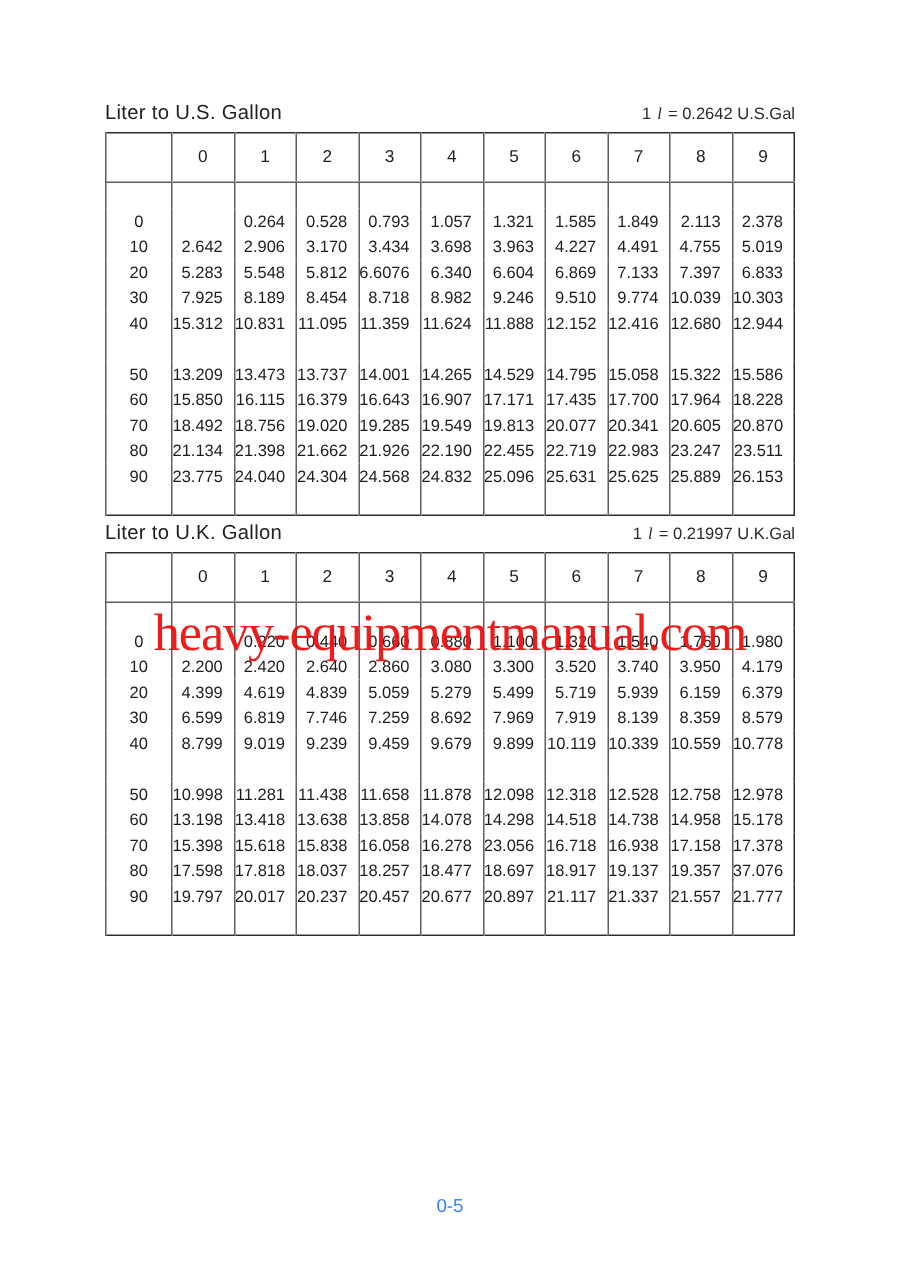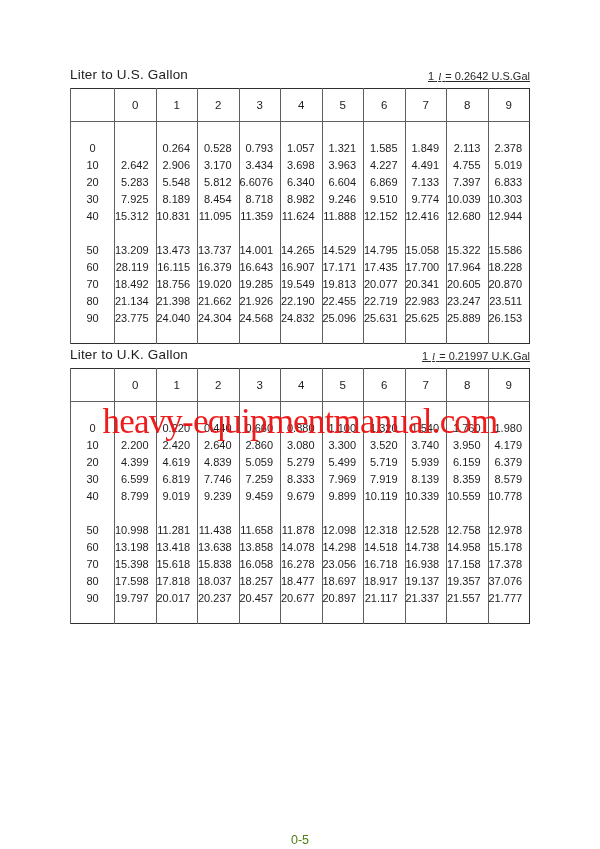--- a/index.html
+++ b/index.html
@@ -33,21 +33,20 @@
   .tbl-title {
     font-size: 13.5px;
     font-weight: 500;
     letter-spacing: 0.2px;
     color: #222222;
   }
   .tbl-note {
     font-size: 11px;
     color: #2a2a2a;
     white-space: nowrap;
-    text-decoration: underline;
   }
   .tbl-note i {
     font-style: italic;
     font-family: "Liberation Serif", "DejaVu Serif", serif;
     padding: 0 1px;
   }
   table.conv {
     border-collapse: collapse;
     table-layout: fixed;
     width: 460px;
@@ -95,22 +94,21 @@
     z-index: 5;
     pointer-events: none;
   }
   .page-number {
     position: absolute;
     top: 797px;
     left: 0;
     width: 100%;
     text-align: center;
     font-size: 12.5px;
-    color: #4d7c0f;
-    margin-top: 36px;
+    color: #3b82f6;
   }
 </style>
 </head>
 <body>
 
 <div class="page">
 
   <section class="conv-section first">
     <div class="table-head">
       <span class="tbl-title">Liter to U.S. Gallon</span>
@@ -245,21 +243,21 @@
             <td>14.001</td>
             <td>14.265</td>
             <td>14.529</td>
             <td>14.795</td>
             <td>15.058</td>
             <td>15.322</td>
             <td>15.586</td>
           </tr>
           <tr>
             <td class="rowlabel">60</td>
-            <td>28.119</td>
+            <td>15.850</td>
             <td>16.115</td>
             <td>16.379</td>
             <td>16.643</td>
             <td>16.907</td>
             <td>17.171</td>
             <td>17.435</td>
             <td>17.700</td>
             <td>17.964</td>
             <td>18.228</td>
           </tr>
@@ -405,21 +403,21 @@
             <td>5.939</td>
             <td>6.159</td>
             <td>6.379</td>
           </tr>
           <tr>
             <td class="rowlabel">30</td>
             <td>6.599</td>
             <td>6.819</td>
             <td>7.746</td>
             <td>7.259</td>
-            <td>8.333</td>
+            <td>8.692</td>
             <td>7.969</td>
             <td>7.919</td>
             <td>8.139</td>
             <td>8.359</td>
             <td>8.579</td>
           </tr>
           <tr>
             <td class="rowlabel">40</td>
             <td>8.799</td>
             <td>9.019</td>

